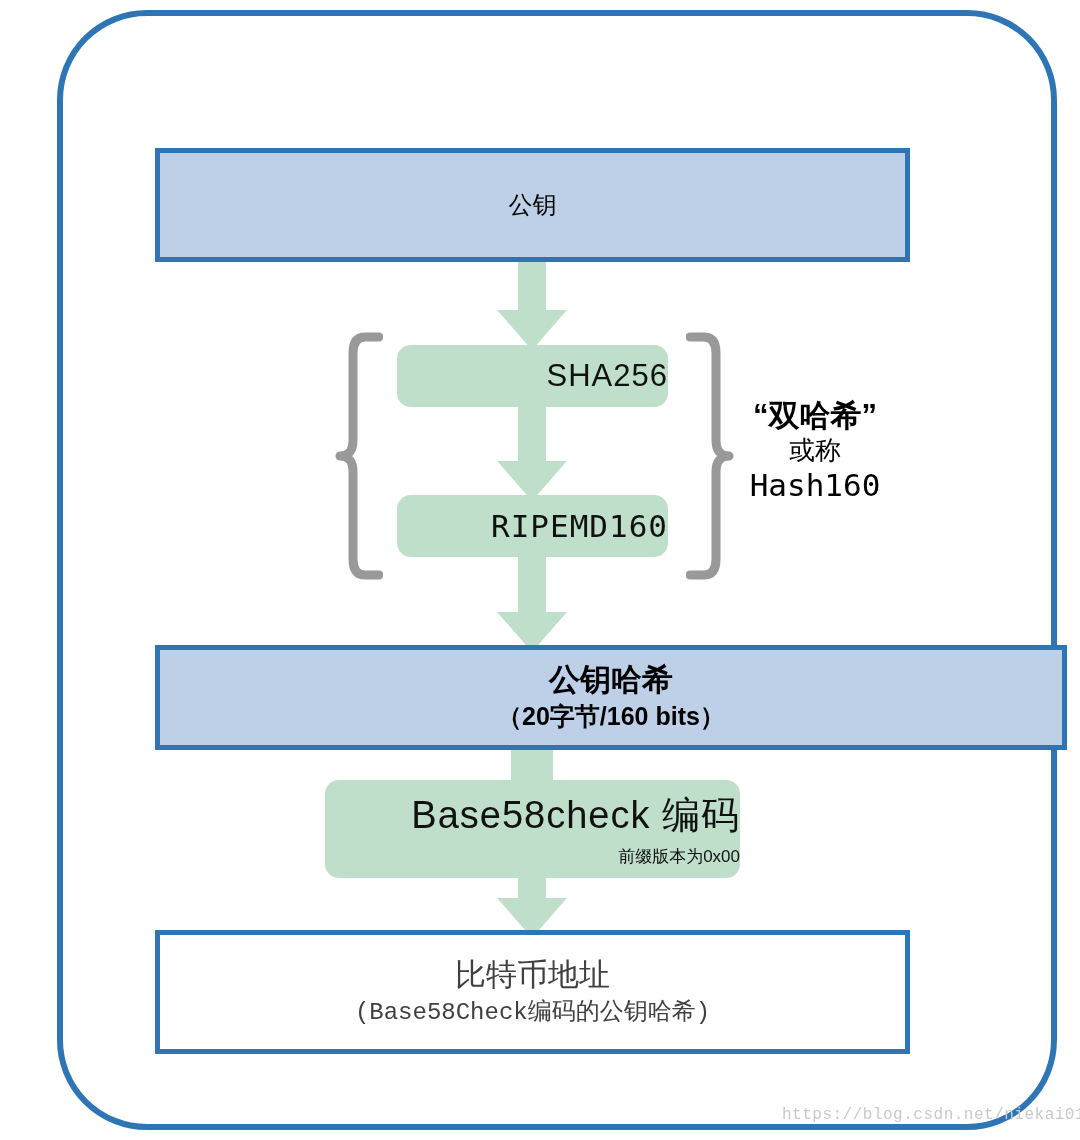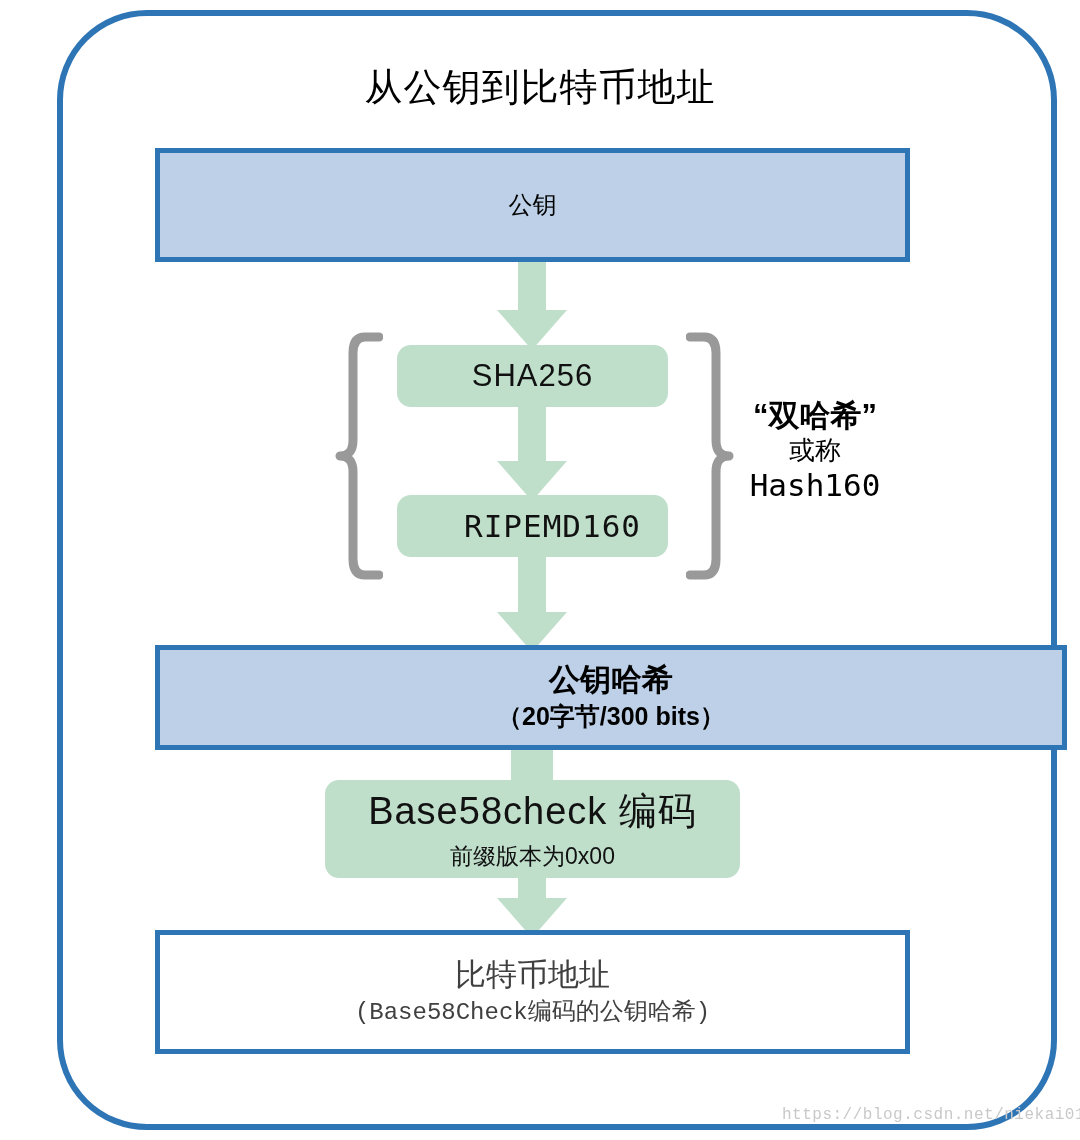--- a/index.html
+++ b/index.html
@@ -97,21 +97,21 @@
   #box-btc-address .sub-label  { font-size: 24px; line-height: 1.3; margin-top: 3px; font-family: "Liberation Mono","DejaVu Sans Mono", monospace;}
 
   
   .green-box {
     position: absolute;
     box-sizing: border-box;
     background: #bfdfcb;
     border-radius: 14px;
     display: flex;
     flex-direction: column;
-    align-items: center;
+    align-items: flex-end;
     justify-content: center;
     color: #111111;
     z-index: 3;
   }
   #box-sha256 {
     left: 397px;
     top: 345px;
     width: 271px;
     height: 62px;
   }
@@ -126,21 +126,21 @@
   }
   #box-ripemd160 .main-label { font-size: 31px; letter-spacing: 1px; font-family: "DejaVu Sans Mono","Liberation Mono", monospace;}
 
   #box-base58check {
     left: 325px;
     top: 780px;
     width: 415px;
     height: 98px;
   }
   #box-base58check .main-label { font-size: 38px; letter-spacing: 1px; }
-  #box-base58check .sub-label  { font-size: 23px; margin-top: 4px; }
+  #box-base58check .sub-label  { font-size: 17px; margin-top: 4px; }
 
   
   .arrow {
     position: absolute;
     z-index: 1;
   }
 
   
   .brace {
     position: absolute;
@@ -173,21 +173,20 @@
     z-index: 6;
   }
 </style>
 </head>
 <body>
 
 <div id="canvas">
 
   <div id="outer-frame"></div>
 
-  <div id="diagram-title">从公钥到比特币地址</div>
 
   <svg class="arrow" style="left:497px; top:258px;" width="70" height="92" viewBox="0 0 70 92">
     <polygon points="21,0 49,0 49,52 70,52 35,92 0,52 21,52" fill="#bfdfcb"></polygon>
   </svg>
 
   <svg class="arrow" style="left:497px; top:403px;" width="70" height="98" viewBox="0 0 70 98">
     <polygon points="21,0 49,0 49,58 70,58 35,98 0,58 21,58" fill="#bfdfcb"></polygon>
   </svg>
 
   <svg class="arrow" style="left:497px; top:552px;" width="70" height="100" viewBox="0 0 70 100">
@@ -223,21 +222,21 @@
   </div>
 
   <div id="hash160-annotation">
     <div class="ann-line1">“双哈希”</div>
     <div class="ann-line2">或称</div>
     <div class="ann-line3">Hash160</div>
   </div>
 
   <div class="blue-box" id="box-pubkey-hash">
     <div class="main-label">公钥哈希</div>
-    <div class="sub-label">（20字节/300 bits）</div>
+    <div class="sub-label">（20字节/160 bits）</div>
   </div>
 
   <div class="green-box" id="box-base58check">
     <div class="main-label">Base58check 编码</div>
     <div class="sub-label">前缀版本为0x00</div>
   </div>
 
   <div class="white-box" id="box-btc-address">
     <div class="main-label">比特币地址</div>
     <div class="sub-label">(Base58Check编码的公钥哈希)</div>

